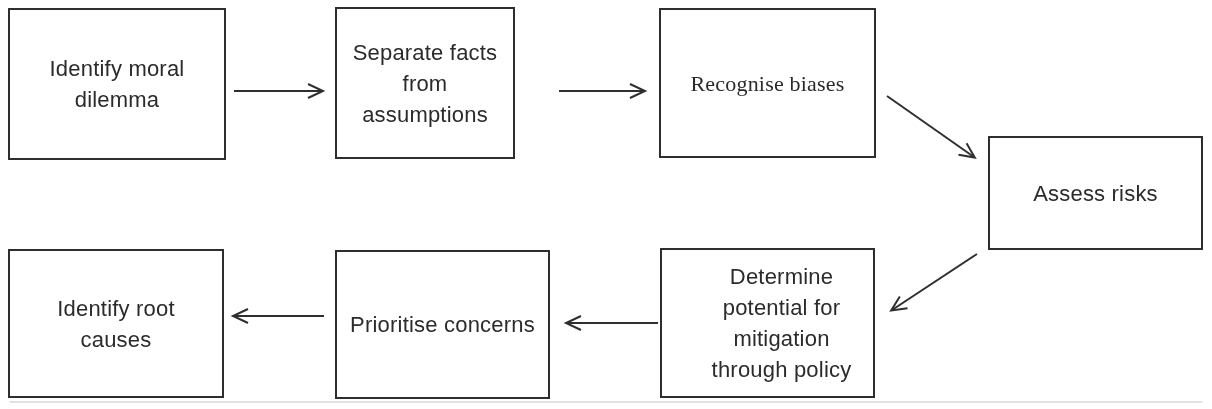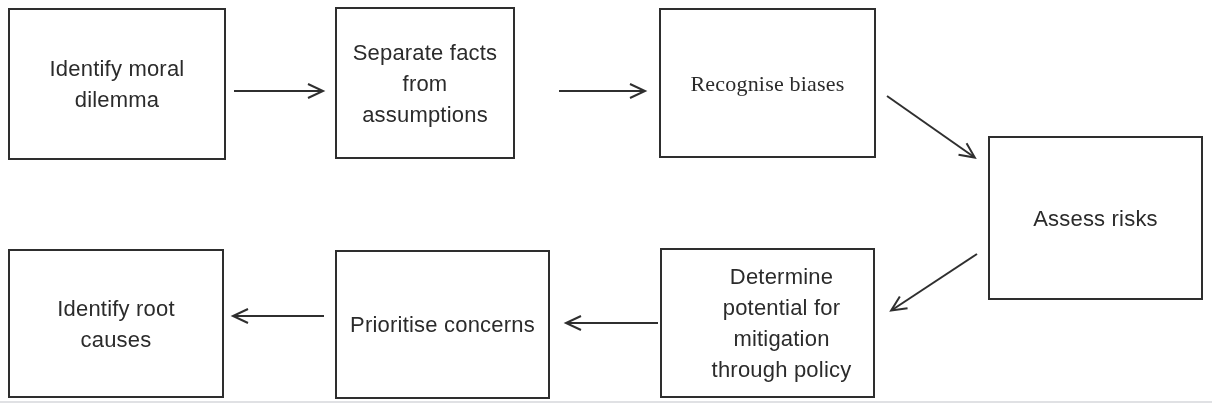--- a/index.html
+++ b/index.html
@@ -7,20 +7,21 @@
     padding: 0;
     background: #ffffff;
   }
   #canvas {
     position: relative;
     width: 1212px;
     height: 409px;
     background: #ffffff;
     overflow: hidden;
     font-family: "Liberation Sans", sans-serif;
+    border-radius: 28px;
   }
   .node {
     position: absolute;
     box-sizing: border-box;
     background: #ffffff;
     border: 2px solid #2e2e2e;
     display: flex;
     align-items: center;
     justify-content: center;
     text-align: center;
@@ -30,21 +31,21 @@
     letter-spacing: 0.2px;
   }
   .node .label {
     white-space: pre-line;
     padding: 0 6px;
   }
   
   #n1 { left: 8px;   top: 8px;   width: 218px; height: 152px; }
   #n2 { left: 335px; top: 7px;   width: 180px; height: 152px; }
   #n3 { left: 659px; top: 8px;   width: 217px; height: 150px; font-family: Liberation Serif, serif; }
-  #n4 { left: 988px; top: 136px; width: 215px; height: 164px; }
+  #n4 { left: 988px; top: 136px; width: 215px; height: 114px; }
   #n5 { left: 660px; top: 248px; width: 215px; height: 150px; padding-left: 28px; }
   #n6 { left: 335px; top: 250px; width: 215px; height: 149px; }
   #n7 { left: 8px;   top: 249px; width: 216px; height: 149px; align-items: center; }
 
   #edges {
     position: absolute;
     left: 0; top: 0;
     width: 1212px;
     height: 409px;
     pointer-events: none;

